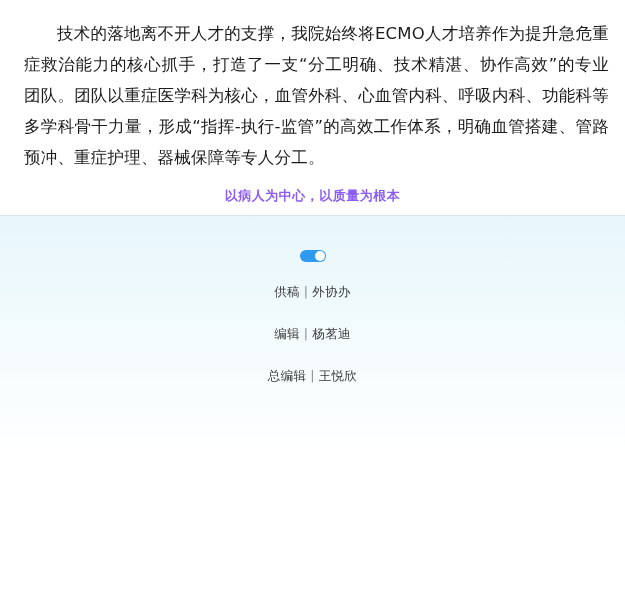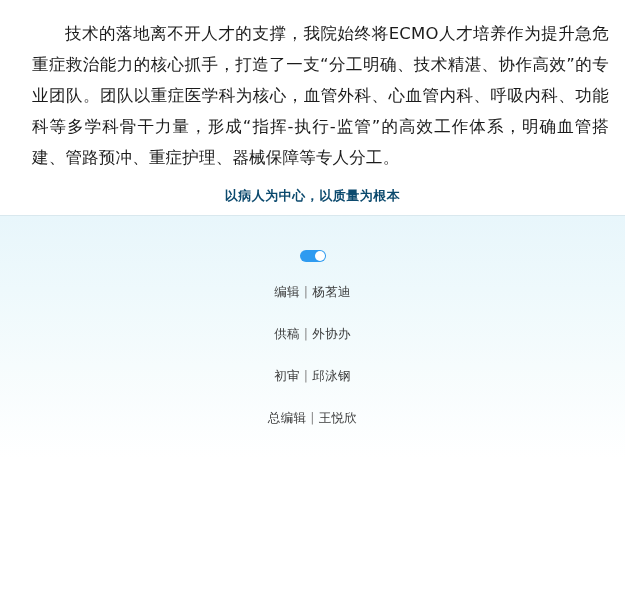--- a/index.html
+++ b/index.html
@@ -13,40 +13,40 @@
     font-family: "DejaVu Sans", "Liberation Sans", sans-serif;
     overflow: hidden;
   }
   .page {
     position: relative;
     width: 625px;
     height: 611px;
     background: #ffffff;
   }
   .article {
-    padding: 18px 16px 0 32px;
+    padding: 18px 16px 0 24px;
   }
   .article p {
     margin: 0 0 14px 0;
     font-size: 16.5px;
     line-height: 1.88;
     color: #1b1b1b;
     text-align: justify;
     text-indent: 2em;
     letter-spacing: 0.2px;
   }
   .divider-wrap {
     margin-top: 4px;
     padding: 0 0 0 0;
   }
   .slogan {
     text-align: center;
     font-size: 13px;
     font-weight: bold;
-    color: #0c4a6e;
+    color: #8b5cf6;
     letter-spacing: 0.5px;
     margin: 6px 0 10px 0;
   }
   .gradient-band {
     width: 100%;
     height: 243px;
     background: linear-gradient(180deg, #e8f6fb 0%, #eef9fc 30%, #f6fcfd 62%, #ffffff 100%);
     position: relative;
   }
   .hr-line {
@@ -108,27 +108,24 @@
   <div class="gradient-band">
 
     <div class="toggle-row">
       <div class="toggle">
         <div class="knob"></div>
       </div>
     </div>
 
     <div class="credits">
       <div class="credit-line">
-        <span>编辑</span><span class="sep">|</span><span>杨茗迪</span>
-      </div>
-      <div class="credit-line">
         <span>供稿</span><span class="sep">|</span><span>外协办</span>
       </div>
       <div class="credit-line">
-        <span>初审</span><span class="sep">|</span><span>邱泳钢</span>
+        <span>编辑</span><span class="sep">|</span><span>杨茗迪</span>
       </div>
       <div class="credit-line">
         <span>总编辑</span><span class="sep">|</span><span>王悦欣</span>
       </div>
     </div>
 
   </div>
 
 </div>
 

